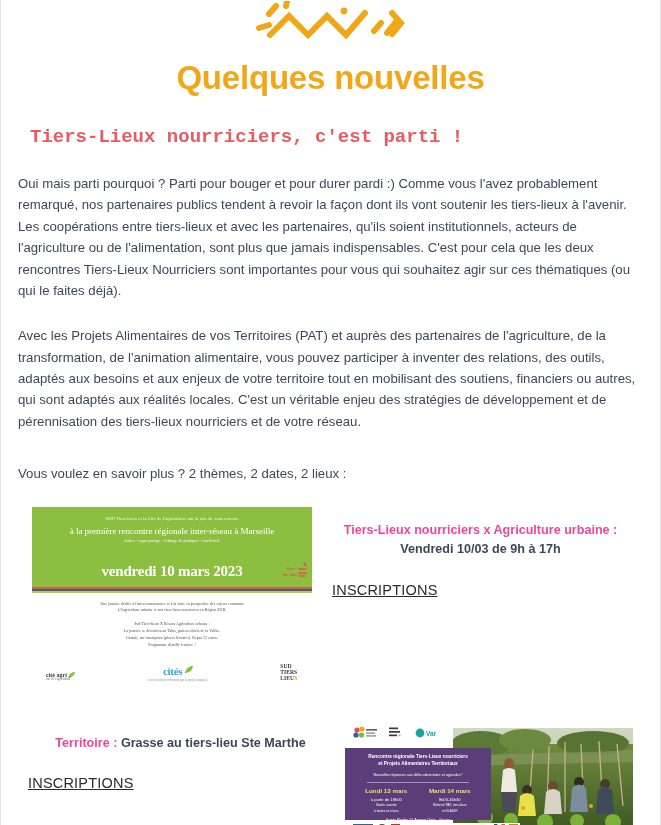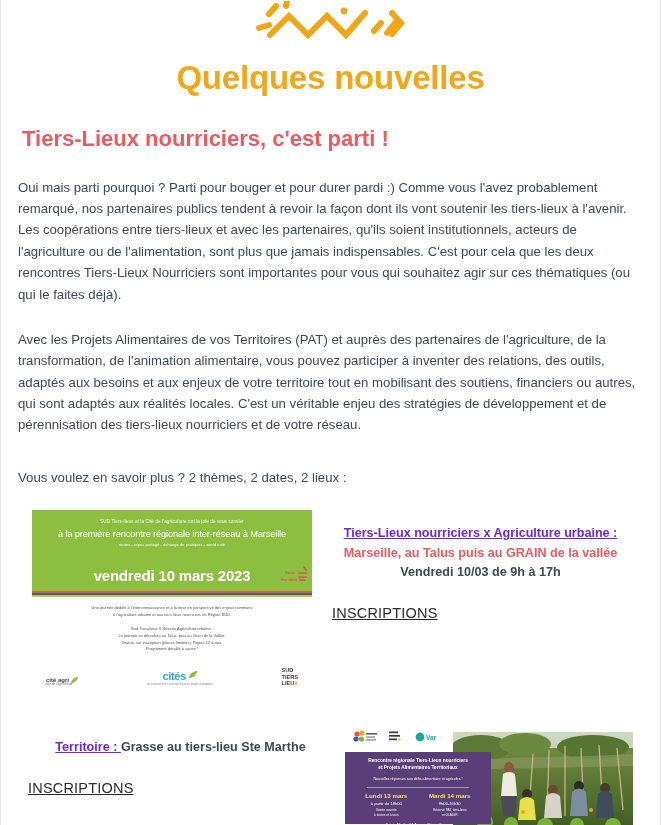--- a/index.html
+++ b/index.html
@@ -47,25 +47,26 @@
     color: #f0a818;
     letter-spacing: -0.2px;
     line-height: 1.1;
   }
 
   
   .content {
     padding: 0 18px;
   }
   .section-title {
-    margin: 30px 0 0 4px;
-    font-size: 22px;
+    margin: 30px 0 0 12px;
+    font-size: 19px;
     font-weight: bold;
     color: #ea5a61;
     line-height: 1.2;
+    font-family: Liberation Mono, monospace;
   }
   .para {
     margin: 24px 0 0 0;
     font-size: 13.2px;
     line-height: 1.62;
     color: #3c4858;
     text-align: left;
   }
   .para.tight { margin-top: 31px; }
 
@@ -84,21 +85,21 @@
     flex: 1 1 auto;
     padding-top: 14px;
   }
 
   .evt-line {
     text-align: center;
     font-size: 12.6px;
     font-weight: bold;
     line-height: 1.55;
   }
-  .evt-green { color: #6d28d9; text-decoration: underline; }
+  .evt-green { color: #ec4899; }
   .evt-red   { color: #ea5a61; }
   .evt-blue  { color: #3c4858; }
   .evt-date-blue {
     text-align: center;
     font-size: 12.6px;
     font-weight: bold;
     color: #3c4858;
     line-height: 1.55;
   }
   .inscriptions {
@@ -111,21 +112,21 @@
     cursor: pointer;
   }
   .inscr-wrap-right { padding-left: 14px; }
   .inscr-wrap-left  { padding-left: 10px; }
 
   
   .flyer1 {
     width: 280px;
     margin-left: 14px;
     background: #86efac;
-    font-family: Liberation Sans, sans-serif;
+    font-family: Liberation Serif, serif;
   }
   .f1-green {
     position: relative;
     background: #8cbe3f;
     padding: 9px 10px 7px 10px;
     text-align: center;
     color: #ffffff;
   }
   .f1-l1 {
     font-size: 4.6px;
@@ -372,21 +373,20 @@
                 <div>LIEU<span class="x">X</span></div>
               </div>
             </div>
           </div>
 
         </div>
       </div>
 
       <div class="text-col">
         <div class="evt-line evt-green">Tiers-Lieux nourriciers x Agriculture urbaine :</div>
-        <div class="evt-line evt-red">Marseille, au Talus puis au GRAIN de la vallée</div>
         <div class="evt-date-blue">Vendredi 10/03 de 9h à 17h</div>
         <div class="inscr-wrap-right">
           <a class="inscriptions">INSCRIPTIONS</a>
         </div>
       </div>
 
     </div>
 
     <div class="event-row reverse">
 

